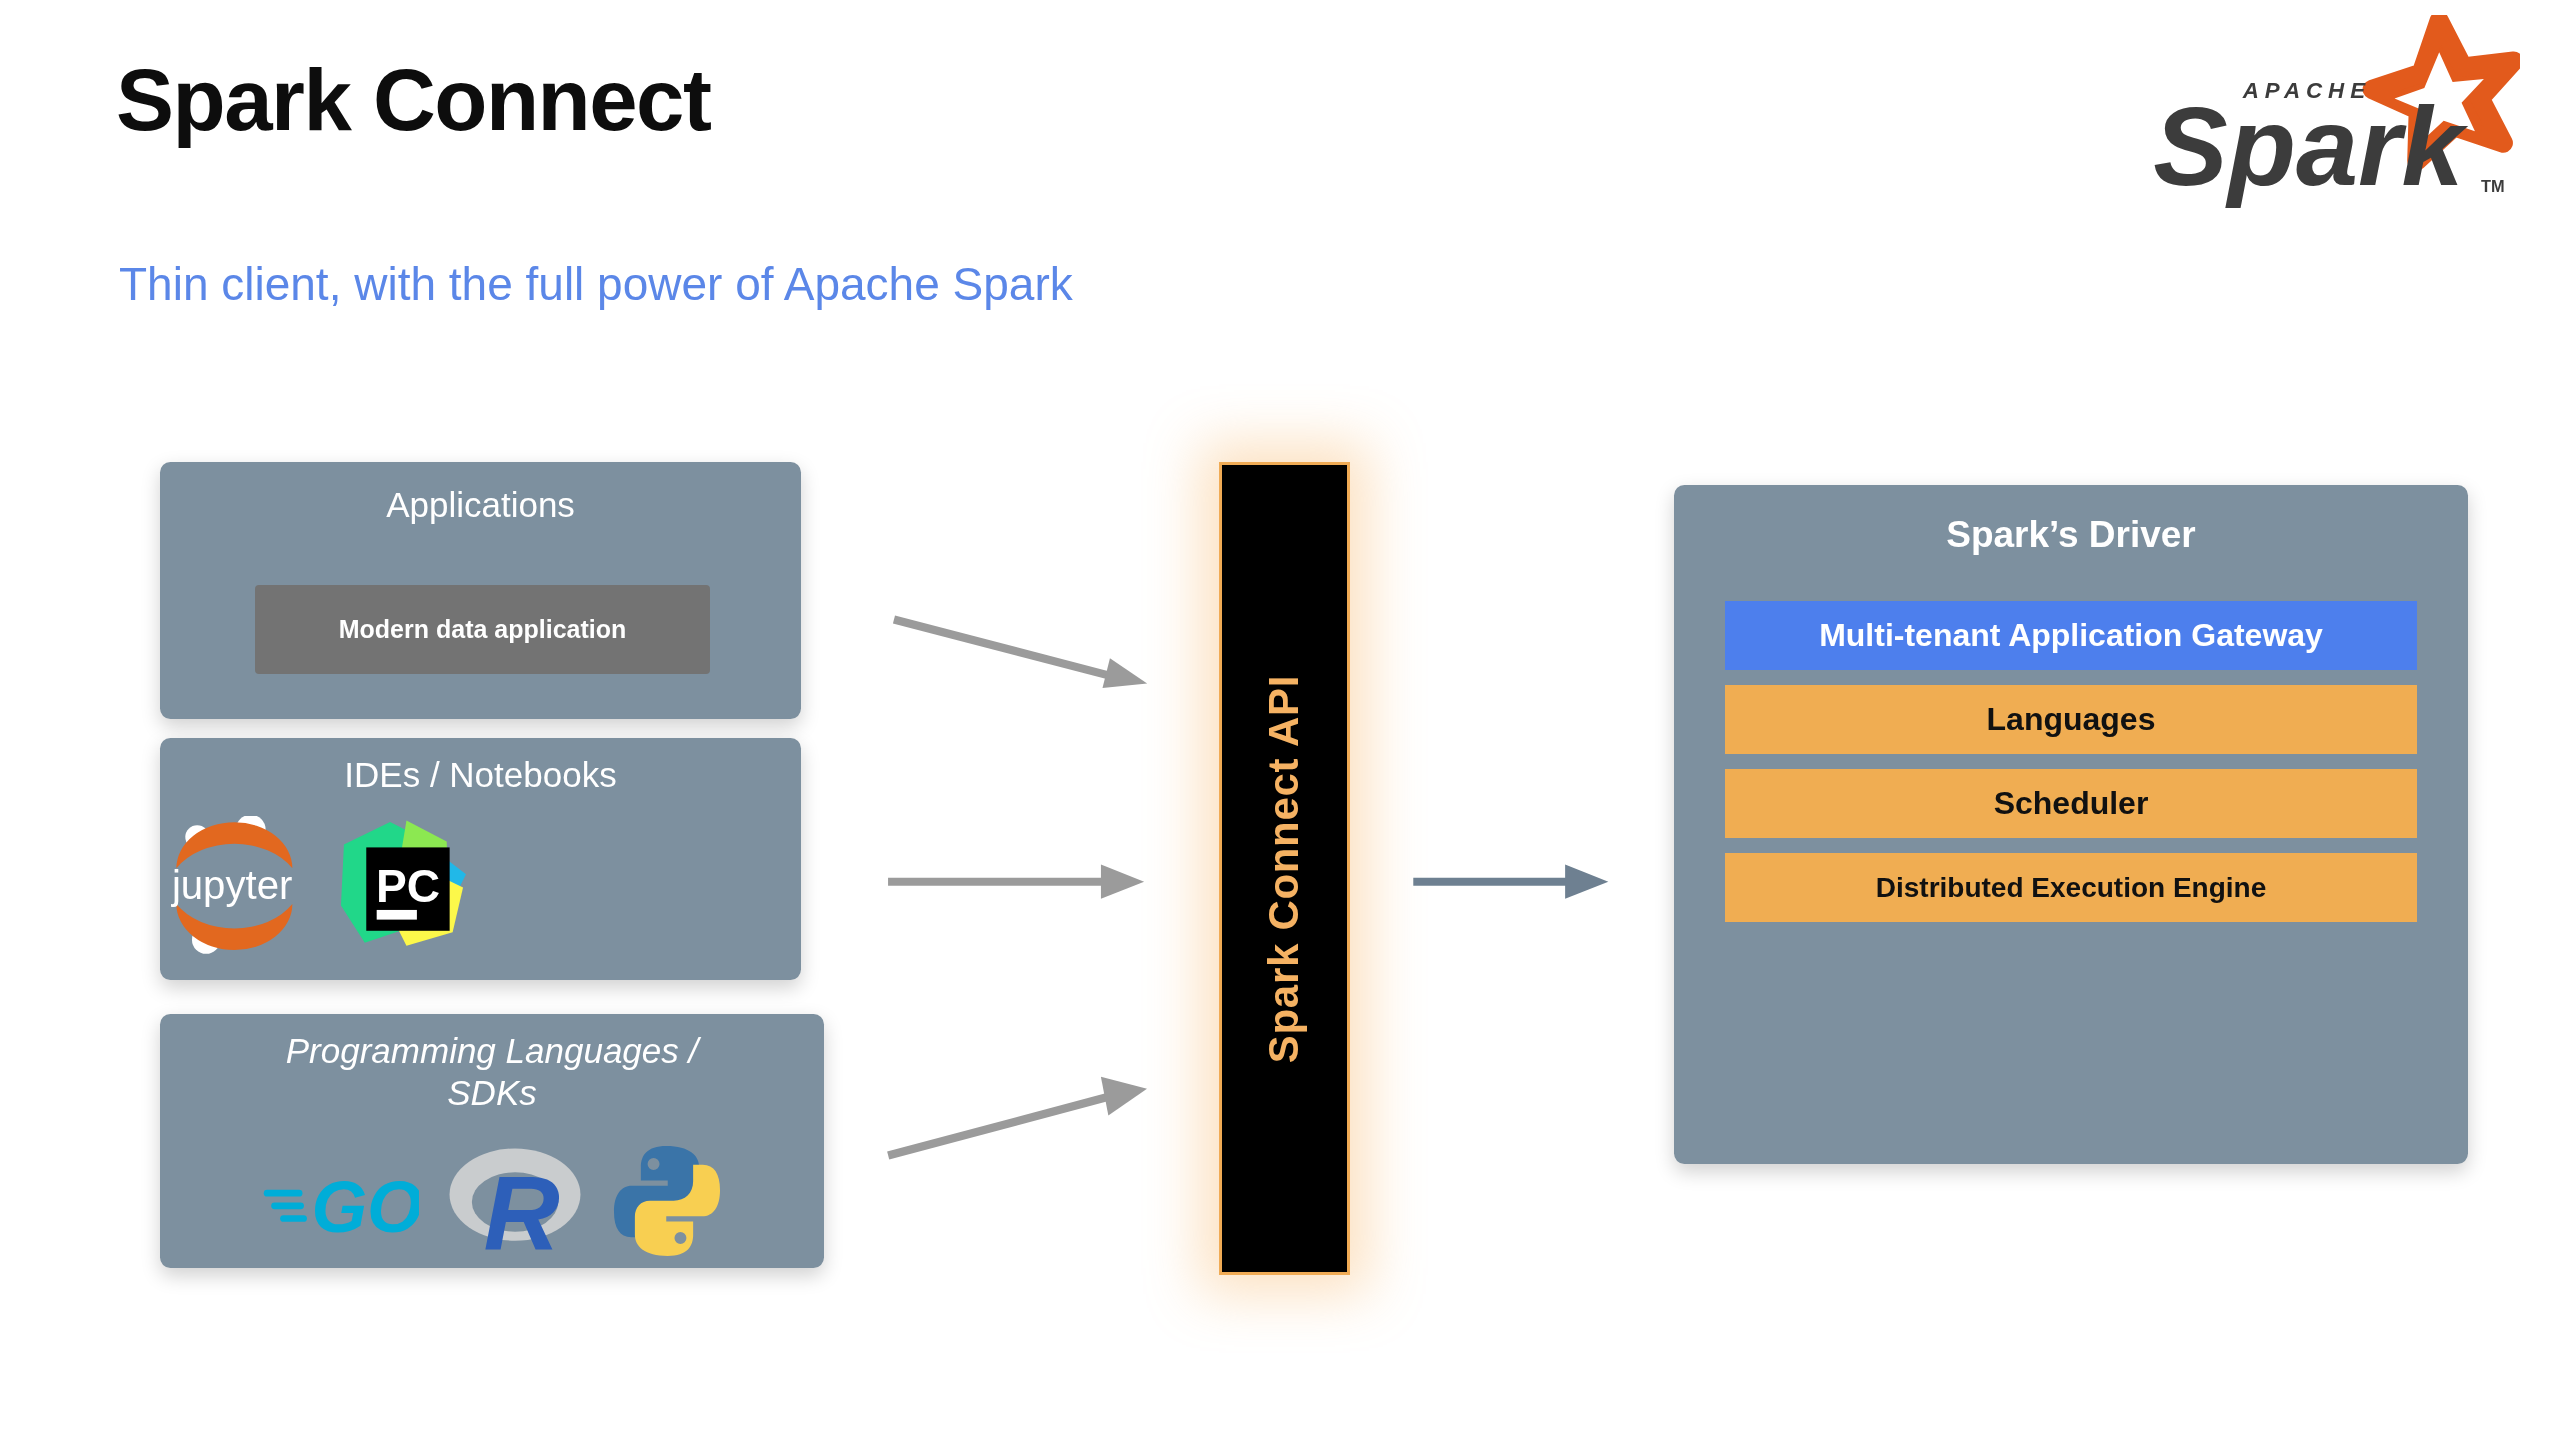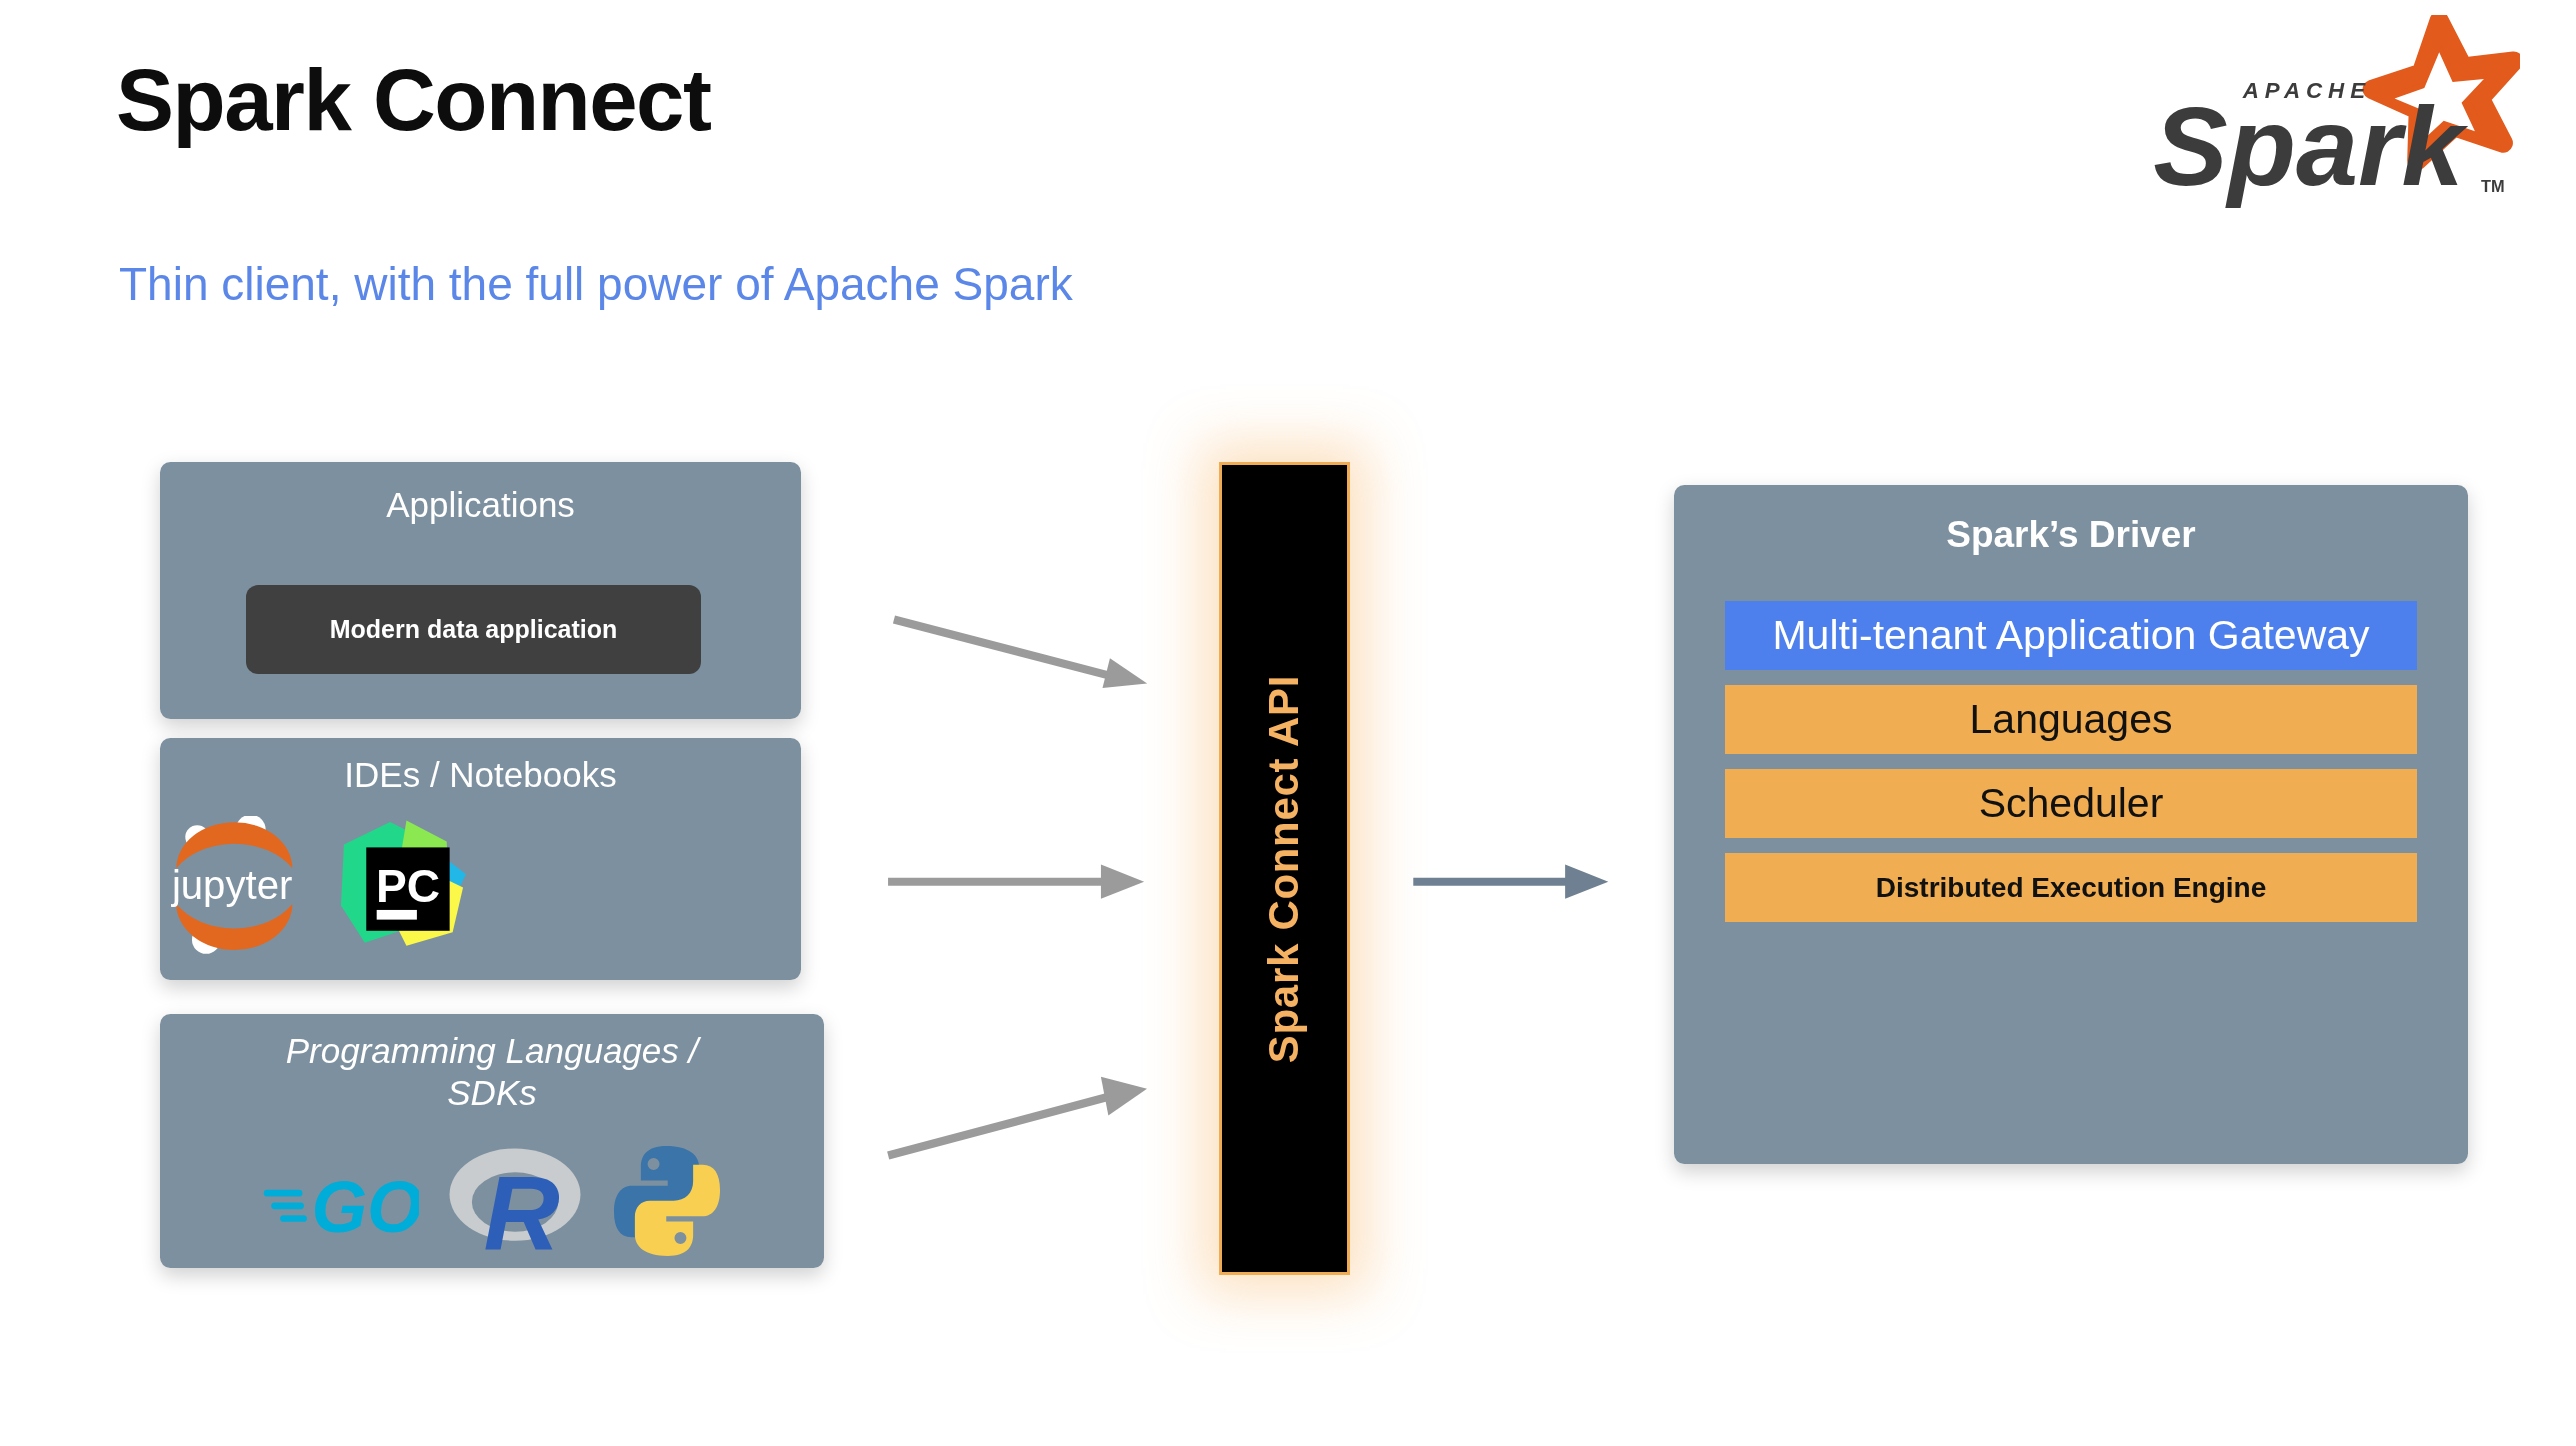--- a/index.html
+++ b/index.html
@@ -63,26 +63,26 @@
     font-weight: 400;
     line-height: 1.18;
     white-space: pre-line;
   }
 
   
   #panel-applications { left: 160px; top: 462px; width: 641px; height: 257px; }
   #panel-applications .panel-title { margin-top: 22.4px; }
   #modern-data-application {
     position: absolute;
-    left: 86px;
+    left: 95px;
     top: 123px;
     width: 455px;
     height: 89px;
-    background: #404040;
-    border-radius: 12px;
+    background: #737373;
+    border-radius: 4px;
     display: flex;
     align-items: center;
     justify-content: center;
     color: #ffffff;
     font-size: 25px;
     font-weight: 700;
   }
 
   #panel-ides { left: 160px; top: 738px; width: 641px; height: 242px; }
   #panel-ides .panel-title { margin-top: 16.4px; }
@@ -151,22 +151,22 @@
     top: 116px;
     display: flex;
     flex-direction: column;
     gap: 15px;
   }
   .driver-box {
     height: 69px;
     display: flex;
     align-items: center;
     justify-content: center;
-    font-size: 41px;
-    font-weight: 400;
+    font-size: 32px;
+    font-weight: 700;
   }
   .driver-box.bold { font-weight: 700; font-size: 28px; }
 
   
   .arrow-svg { position: absolute; overflow: visible; }
   #arrow-applications { left: 888px; top: 612px; width: 283px; height: 97px; }
   #arrow-ides        { left: 888px; top: 846px; width: 283px; height: 67px; }
   #arrow-langs       { left: 888px; top: 1044px; width: 283px; height: 119px; }
   #arrow-driver      { left: 1413px; top: 846px; width: 209px; height: 67px; }
 

